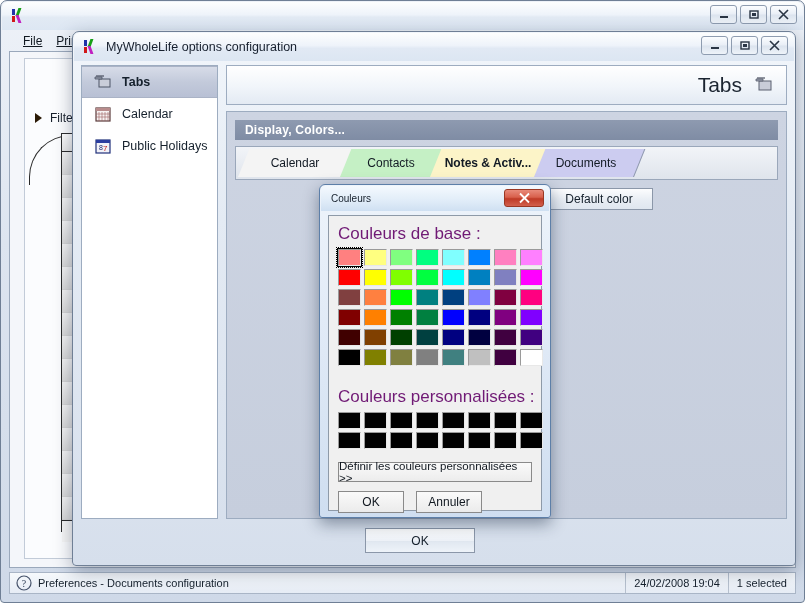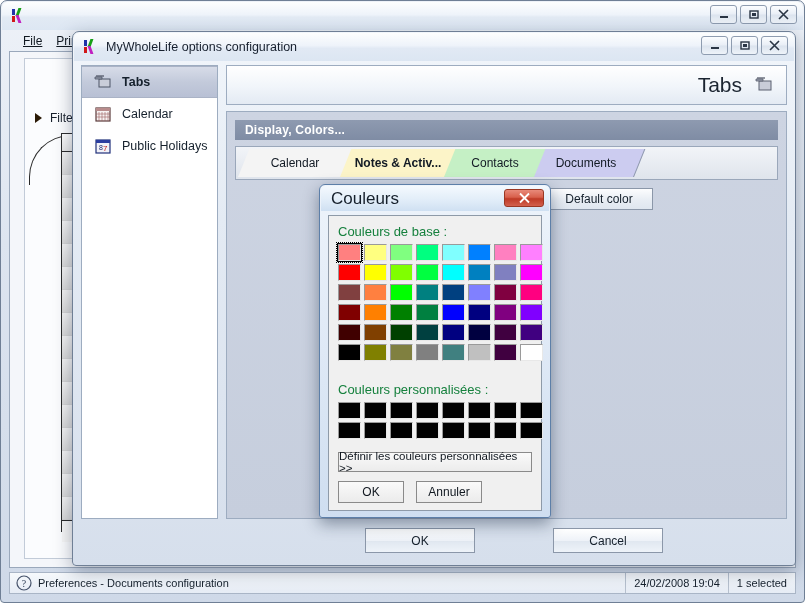--- a/index.html
+++ b/index.html
@@ -245,35 +245,35 @@
     border:1px solid #5d7fa8;
     border-radius:6px 6px 3px 3px;
     box-shadow: 0 6px 16px rgba(15,30,55,.42);
   }
   #couleurs-title {
     position:absolute; left:1px; top:1px; right:1px; height:25px;
     display:flex; align-items:center;
     background: linear-gradient(180deg,#f4f9fe 0%, #e0ecf8 60%, #cfe0f2 100%);
     border-radius:5px 5px 0 0;
   }
-  #couleurs-title-text { margin-left:10px; font-size:17px; color:#16202c; }
+  #couleurs-title-text { margin-left:10px; font-size:10px; color:#16202c; }
   #couleurs-close {
     position:absolute; right:5px; top:3px; width:40px; height:18px;
     background: linear-gradient(180deg,#e88a7a 0%, #d8604c 45%, #bf3a26 55%, #d2604d 100%);
     border:1px solid #9a3723; border-radius:3px;
     display:flex; align-items:center; justify-content:center;
     color:#ffffff; font-size:11px;
   }
   #couleurs-inner {
     position:absolute; left:8px; top:30px; right:8px; bottom:6px;
     background: #f0f0f0;
     border:1px solid #8e9aa8;
   }
   .dlg-label {
-    font-size:13px; color:#15803d; margin:8px 0 5px 9px;
+    font-size:17px; color:#701a75; margin:8px 0 5px 9px;
   }
   #base-grid {
     margin-left:9px; display:grid;
     grid-template-columns: repeat(8, 24px);
     grid-template-rows: repeat(6, 18px);
     gap: 2px 2px;
   }
   .swatch {
     width:23px; height:17px;
     border-top:1px solid #9a9a9a; border-left:1px solid #9a9a9a;
@@ -518,38 +518,37 @@
 
     <div id="env-content">
       <div id="section-bar">
         <span>Display, Colors...</span>
       </div>
       <div id="tabstrip">
           <div class="ftab" style="width: 110px;">
             <span class="skew" style="background: rgb(244, 244, 244);"></span>
             <span class="lbl">Calendar</span>
           </div>
+          <div class="ftab" style="width: 98px;">
+            <span class="skew" style="background: rgb(197, 240, 197);"></span>
+            <span class="lbl">Contacts</span>
+          </div>
           <div class="ftab sel" style="width: 112px;">
             <span class="skew" style="background: rgb(252, 244, 200);"></span>
             <span class="lbl">Notes &amp; Activ...</span>
-          </div>
-          <div class="ftab" style="width: 98px;">
-            <span class="skew" style="background: rgb(197, 240, 197);"></span>
-            <span class="lbl">Contacts</span>
           </div>
           <div class="ftab" style="width: 100px;">
             <span class="skew" style="background: rgb(204, 204, 240);"></span>
             <span class="lbl">Documents</span>
           </div>
         </div>
       <div id="default-color-btn">Default color</div>
     </div>
 
     <div class="bigbtn" id="env-ok">OK</div>
-    <div class="bigbtn" id="env-cancel">Cancel</div>
   </div>
 </div>
 
 <div id="couleurs">
   <div id="couleurs-title">
     <span id="couleurs-title-text">Couleurs</span>
     <span id="couleurs-close">
       <svg width="15" height="12" viewBox="0 0 15 12">
           <path d="M3 1.5 L12 10.5 M12 1.5 L3 10.5" stroke="#ffffff" stroke-width="1.8" fill="none"></path>
         </svg>

